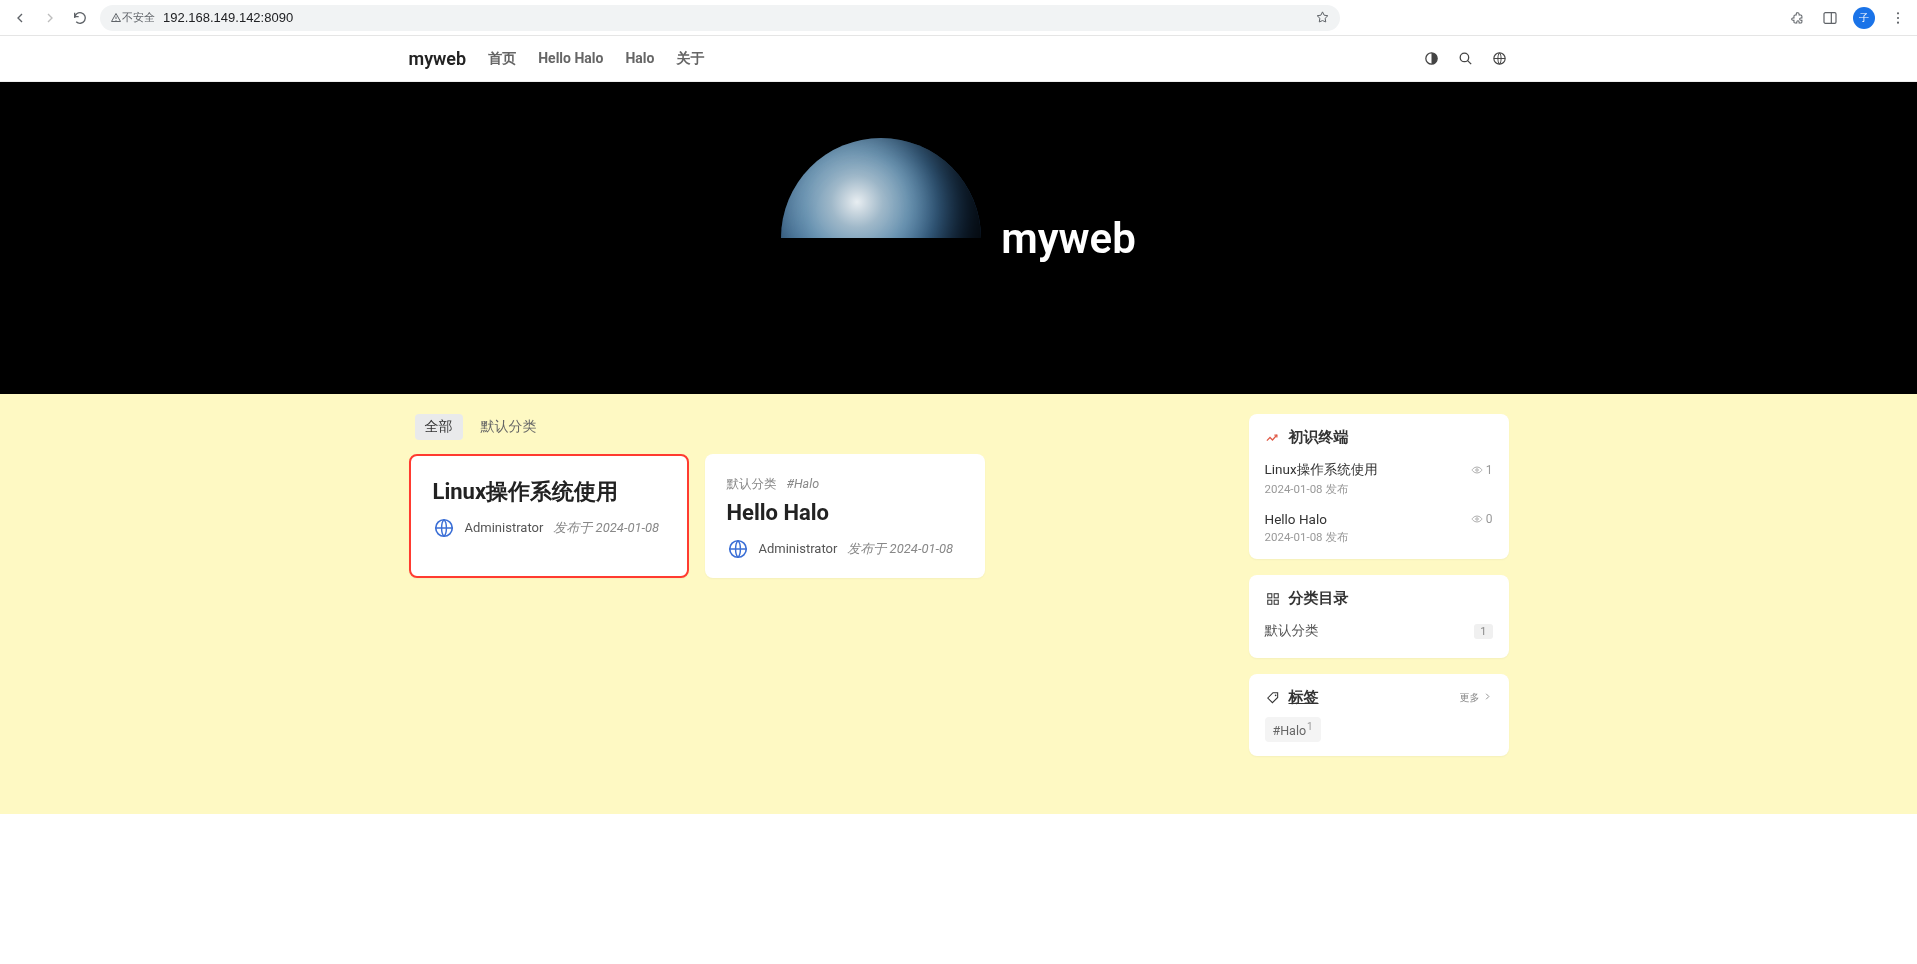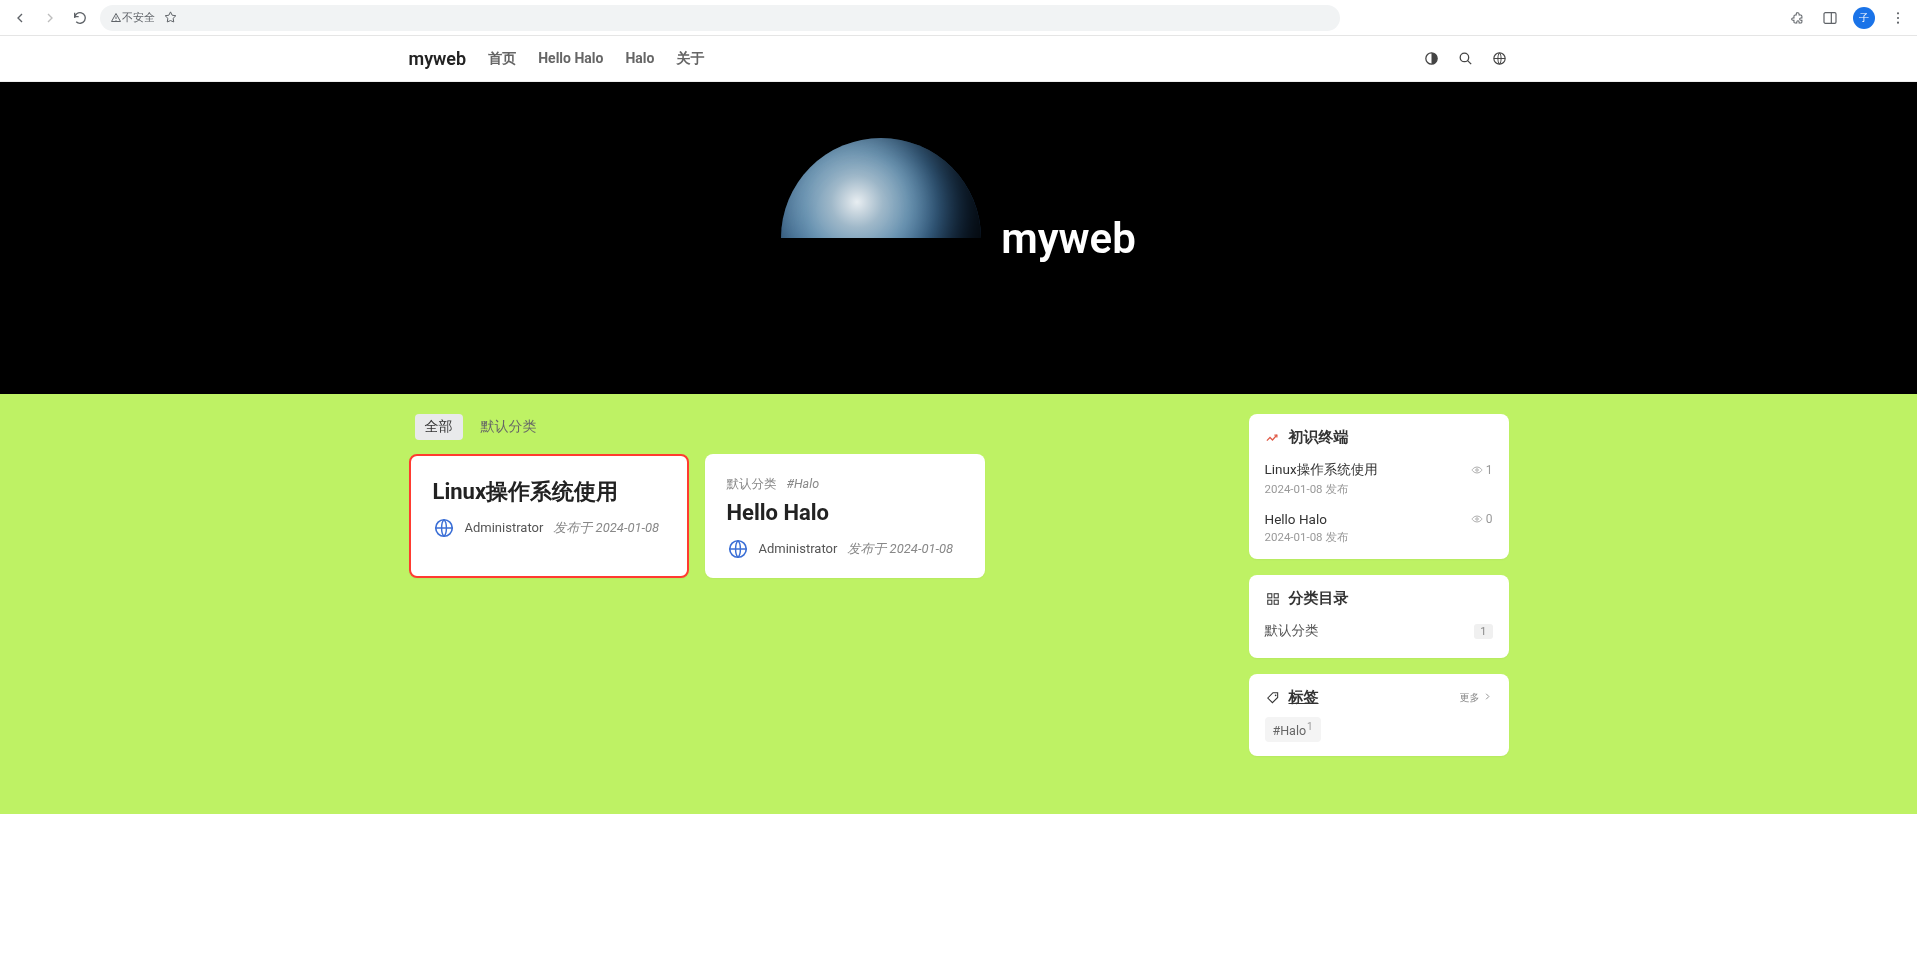--- a/index.html
+++ b/index.html
@@ -28,21 +28,21 @@
   .h-act { width:18px;height:18px; color:#444; display:flex;align-items:center;justify-content:center; cursor:pointer; }
 
   
   .hero { height: 312px; background:#000; display:flex; align-items:center; justify-content:center; position:relative; overflow:hidden; }
   .earth { width: 200px; height: 200px; position:relative; margin-right: 20px; }
   .earth-clip { width:200px; height:100px; overflow:hidden; position:absolute; top:0; }
   .earth-ball { width:200px; height:200px; border-radius:50%; background: radial-gradient(circle at 38% 32%, #e8eef2 0%, #c9d6df 6%, #9fb8c9 14%, #6d97b5 28%, #3f6f99 44%, #264e78 60%, #122b4a 78%, #040d1e 95%); position:absolute; top:0; box-shadow: inset -28px -28px 50px rgba(0,0,0,0.9), inset 12px 8px 18px rgba(255,255,255,0.06); }
   .hero-title { color:#fff; font-size: 42px; font-weight:600; }
 
   
-  .main-wrap { background:#bef264; padding: 20px 0 40px; min-height: 420px; }
+  .main-wrap { background:#fef9c3; padding: 20px 0 40px; min-height: 420px; }
   .main-inner { width: 1100px; margin: 0 auto; display:flex; gap: 24px; align-items:flex-start; }
   .content-col { flex: 1; }
   .sidebar-col { width: 260px; display:flex; flex-direction:column; gap: 16px; }
 
   
   .tabs { display:flex; gap: 8px; margin-bottom: 14px; padding-left: 6px; }
   .tab { padding: 4px 10px; font-size: 14px; color:#666; border-radius:4px; cursor:pointer; }
   .tab.active { background:#e9eaeb; color:#333; }
 
   
@@ -100,20 +100,21 @@
   </div>
   <div class="addr-wrap">
     <span class="addr-security">
       <svg viewBox="0 0 24 24" width="12" height="12">
           <path fill="none" stroke="currentColor" stroke-width="2" d="M12 3l9 16H3z"></path>
           <line x1="12" y1="9" x2="12" y2="14" stroke="currentColor" stroke-width="2"></line>
           <circle cx="12" cy="17" r="1" fill="currentColor"></circle>
         </svg>
       <span>不安全</span>
     </span>
+    <input class="addr-text" value="192.168.149.142:8090" style="">
     <span class="addr-star">
       <svg viewBox="0 0 24 24" width="15" height="15">
           <path fill="none" stroke="currentColor" stroke-width="1.6" d="M12 3l2.6 5.3 5.9.9-4.3 4.1 1 5.8L12 16.9 6.8 19.1l1-5.8L3.5 9.2l5.9-.9z"></path>
         </svg>
     </span>
   </div>
   <div class="browser-right">
     <div class="br-icon">
       <svg viewBox="0 0 24 24" width="16" height="16">
           <path fill="none" stroke="currentColor" stroke-width="1.8" d="M9 3h3a2 2 0 0 1 2 2v2h3a2 2 0 0 1 2 2v3h-2a2 2 0 0 0 0 4h2v3a2 2 0 0 1-2 2h-3v-2a2 2 0 0 0-4 0v2H7a2 2 0 0 1-2-2v-3H3a2 2 0 0 1 0-4h2V9a2 2 0 0 1 2-2h2V5a2 2 0 0 1 2-2z" transform="scale(0.85) translate(2 2)"></path>

